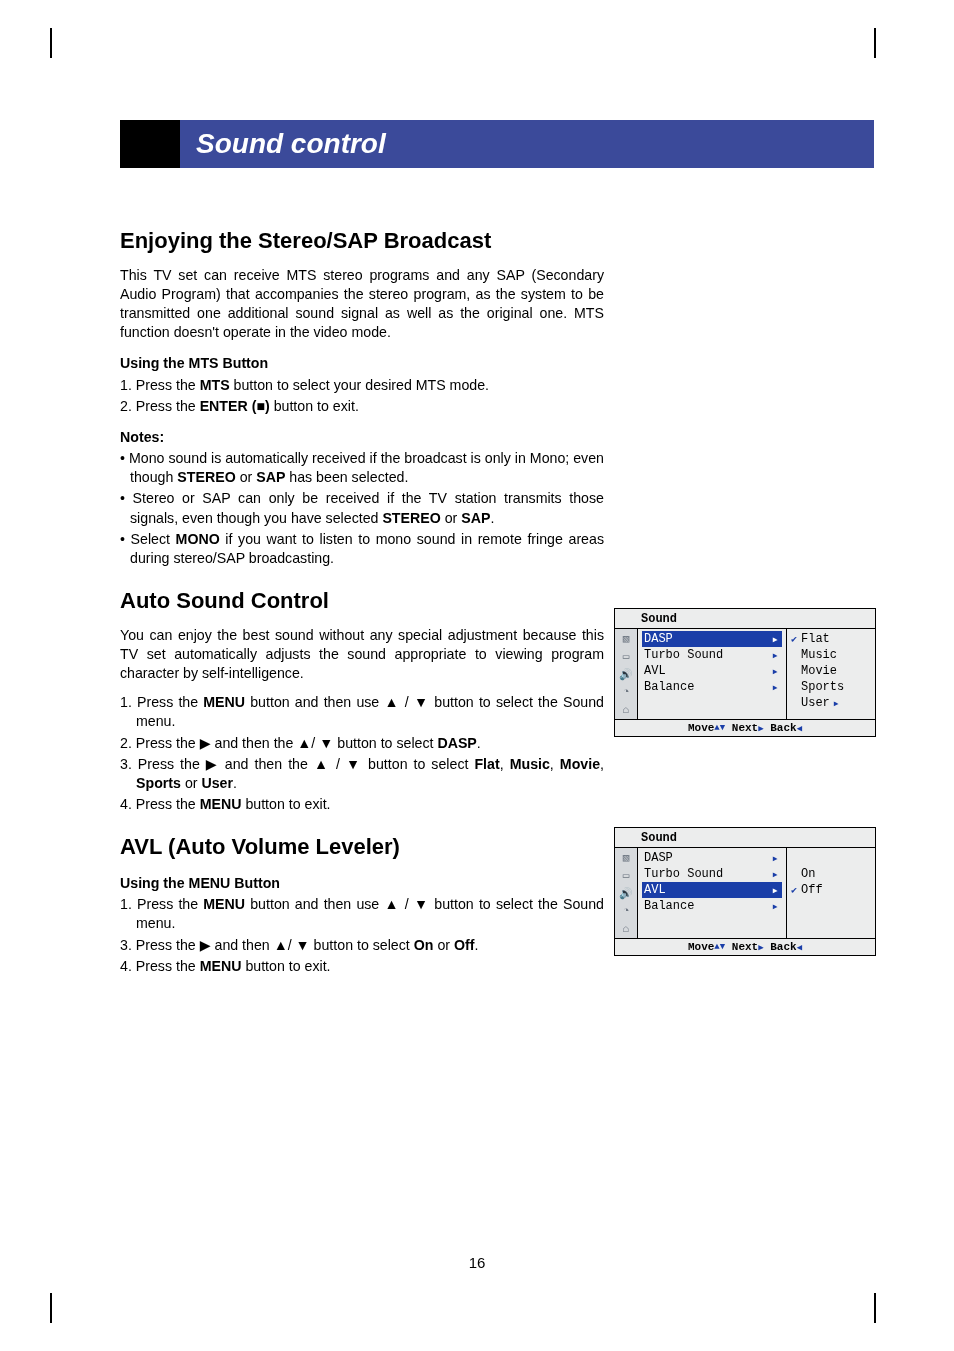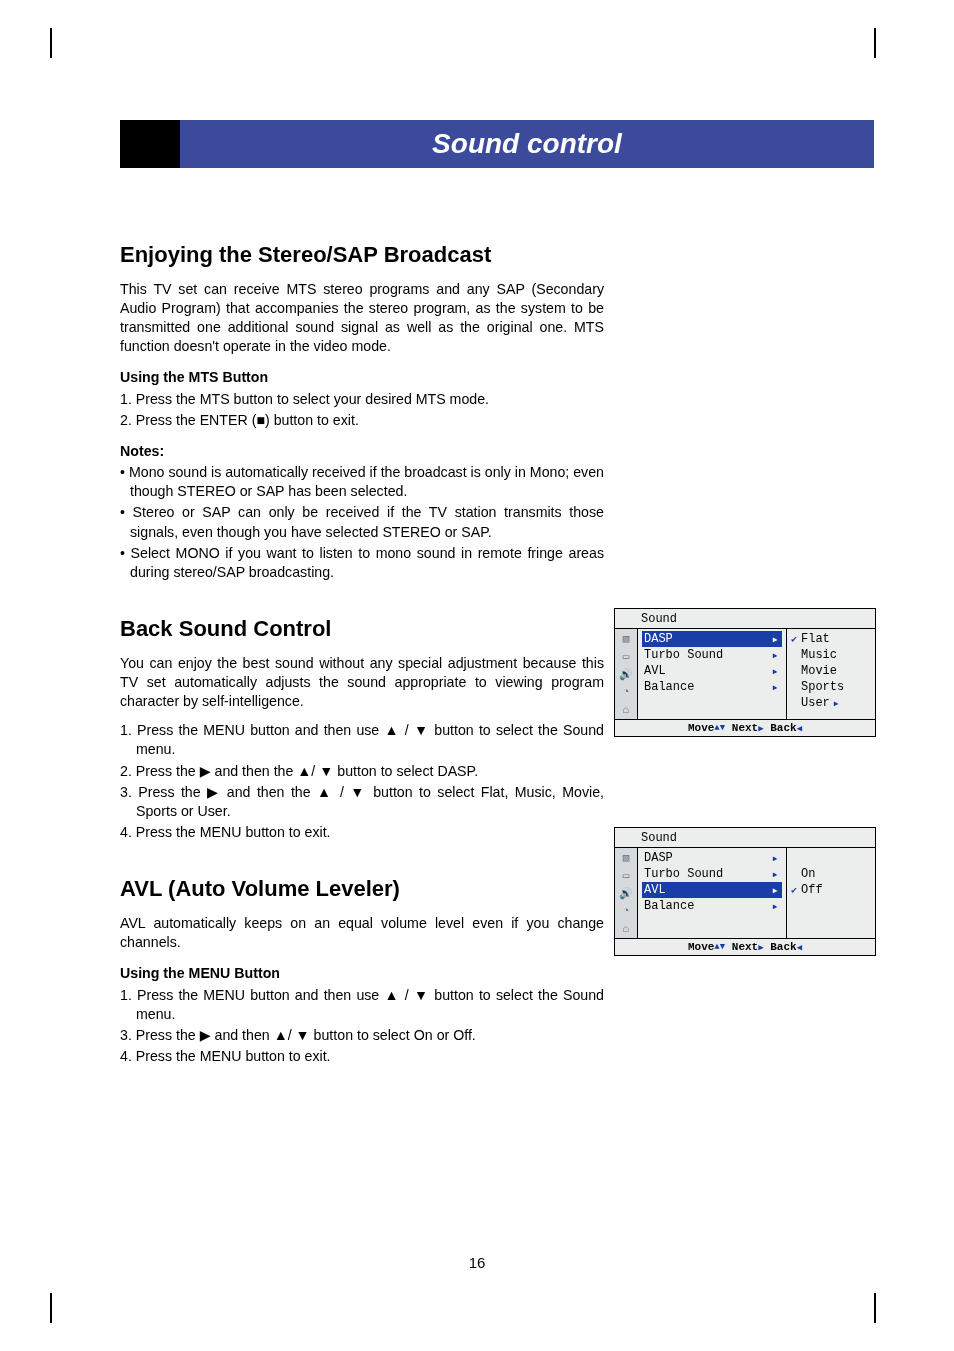--- a/index.html
+++ b/index.html
@@ -24,21 +24,20 @@
   }
   .crop-tl { top: 28px; left: 50px; border-left: 2px solid #000; }
   .crop-tr { top: 28px; right: 78px; border-right: 2px solid #000; }
   .crop-bl { bottom: 28px; left: 50px; border-left: 2px solid #000; }
   .crop-br { bottom: 28px; right: 78px; border-right: 2px solid #000; }
 
   .title-bar {
     display: flex;
     align-items: stretch;
     margin: 60px 0 40px 40px;
-    text-align: center;
   }
   .title-chip {
     width: 60px;
     background: #000;
   }
   .title-main {
     flex: 1;
     background: #3b4a9a;
     color: #fff;
     font-size: 28px;
@@ -61,42 +60,42 @@
     width: 260px;
     display: flex;
     flex-direction: column;
     gap: 30px;
     padding-top: 400px;
   }
 
   h2.section {
     font-size: 22px;
     font-weight: bold;
-    margin: 32px 0 10px 0;
+    margin: 18px 0 10px 0;
   }
   .subhead {
     font-weight: bold;
     margin-top: 12px;
     margin-bottom: 2px;
   }
   p { margin: 0 0 6px 0; text-align: justify; }
   .list-line { margin: 0 0 2px 0; padding-left: 16px; text-indent: -16px; text-align: justify; }
   .bullet-line { margin: 0 0 2px 0; padding-left: 10px; text-indent: -10px; text-align: justify;}
-  b { font-weight: normal; }
+  b { font-weight: bold; }
 
   .osd {
     border: 1px solid #000;
     background: #eceded;
     font-family: "Courier New", monospace;
     font-size: 12px;
     width: 260px;
   }
   .osd-title {
     padding: 3px 8px 2px 26px;
-    font-weight: normal;
+    font-weight: bold;
   }
   .osd-body {
     display: flex;
     border-top: 1px solid #000;
     border-bottom: 1px solid #000;
     background: #eceded;
   }
   .osd-icons {
     width: 22px;
     background: #d7dadd;
@@ -178,38 +177,37 @@
       <div class="bullet-line">
         <span>• Mono sound is automatically received if the broadcast is only in Mono; even though </span><b>STEREO</b><span> or </span><b>SAP</b><span> has been selected.</span>
       </div>
       <div class="bullet-line">
         <span>• Stereo or SAP can only be received if the TV station transmits those signals, even though you have selected </span><b>STEREO</b><span> or </span><b>SAP</b><span>.</span>
       </div>
       <div class="bullet-line">
         <span>• Select </span><b>MONO</b><span> if you want to listen to mono sound in remote fringe areas during stereo/SAP broadcasting.</span>
       </div>
 
-      <h2 class="section">Back Sound Control</h2>
+      <h2 class="section">Auto Sound Control</h2>
       <p>You can enjoy the best sound without any special adjustment because this TV set automatically adjusts the sound appropriate to viewing program character by self-intelligence.</p>
 
       <div class="list-line" style="margin-top:10px;">
         <span>1. Press the </span><b>MENU</b><span> button and then use ▲ / ▼ button to select the Sound menu.</span>
       </div>
       <div class="list-line">
         <span>2. Press the ▶ and then the ▲/ ▼ button to select </span><b>DASP</b><span>.</span>
       </div>
       <div class="list-line">
         <span>3. Press the ▶ and then the ▲ / ▼ button to select </span><b>Flat</b><span>, </span><b>Music</b><span>, </span><b>Movie</b><span>, </span><b>Sports</b><span> or </span><b>User</b><span>.</span>
       </div>
       <div class="list-line">
         <span>4. Press the </span><b>MENU</b><span> button to exit.</span>
       </div>
 
       <h2 class="section">AVL (Auto Volume Leveler)</h2>
-      <p>AVL automatically keeps on an equal volume level even if you change channels.</p>
 
       <div class="subhead">Using the MENU Button</div>
       <div class="list-line">
         <span>1. Press the </span><b>MENU</b><span> button and then use ▲ / ▼ button to select the Sound menu.</span>
       </div>
       <div class="list-line">
         <span>3. Press the ▶ and then ▲/ ▼ button to select </span><b>On</b><span> or </span><b>Off</b><span>.</span>
       </div>
       <div class="list-line">
         <span>4. Press the </span><b>MENU</b><span> button to exit.</span>

